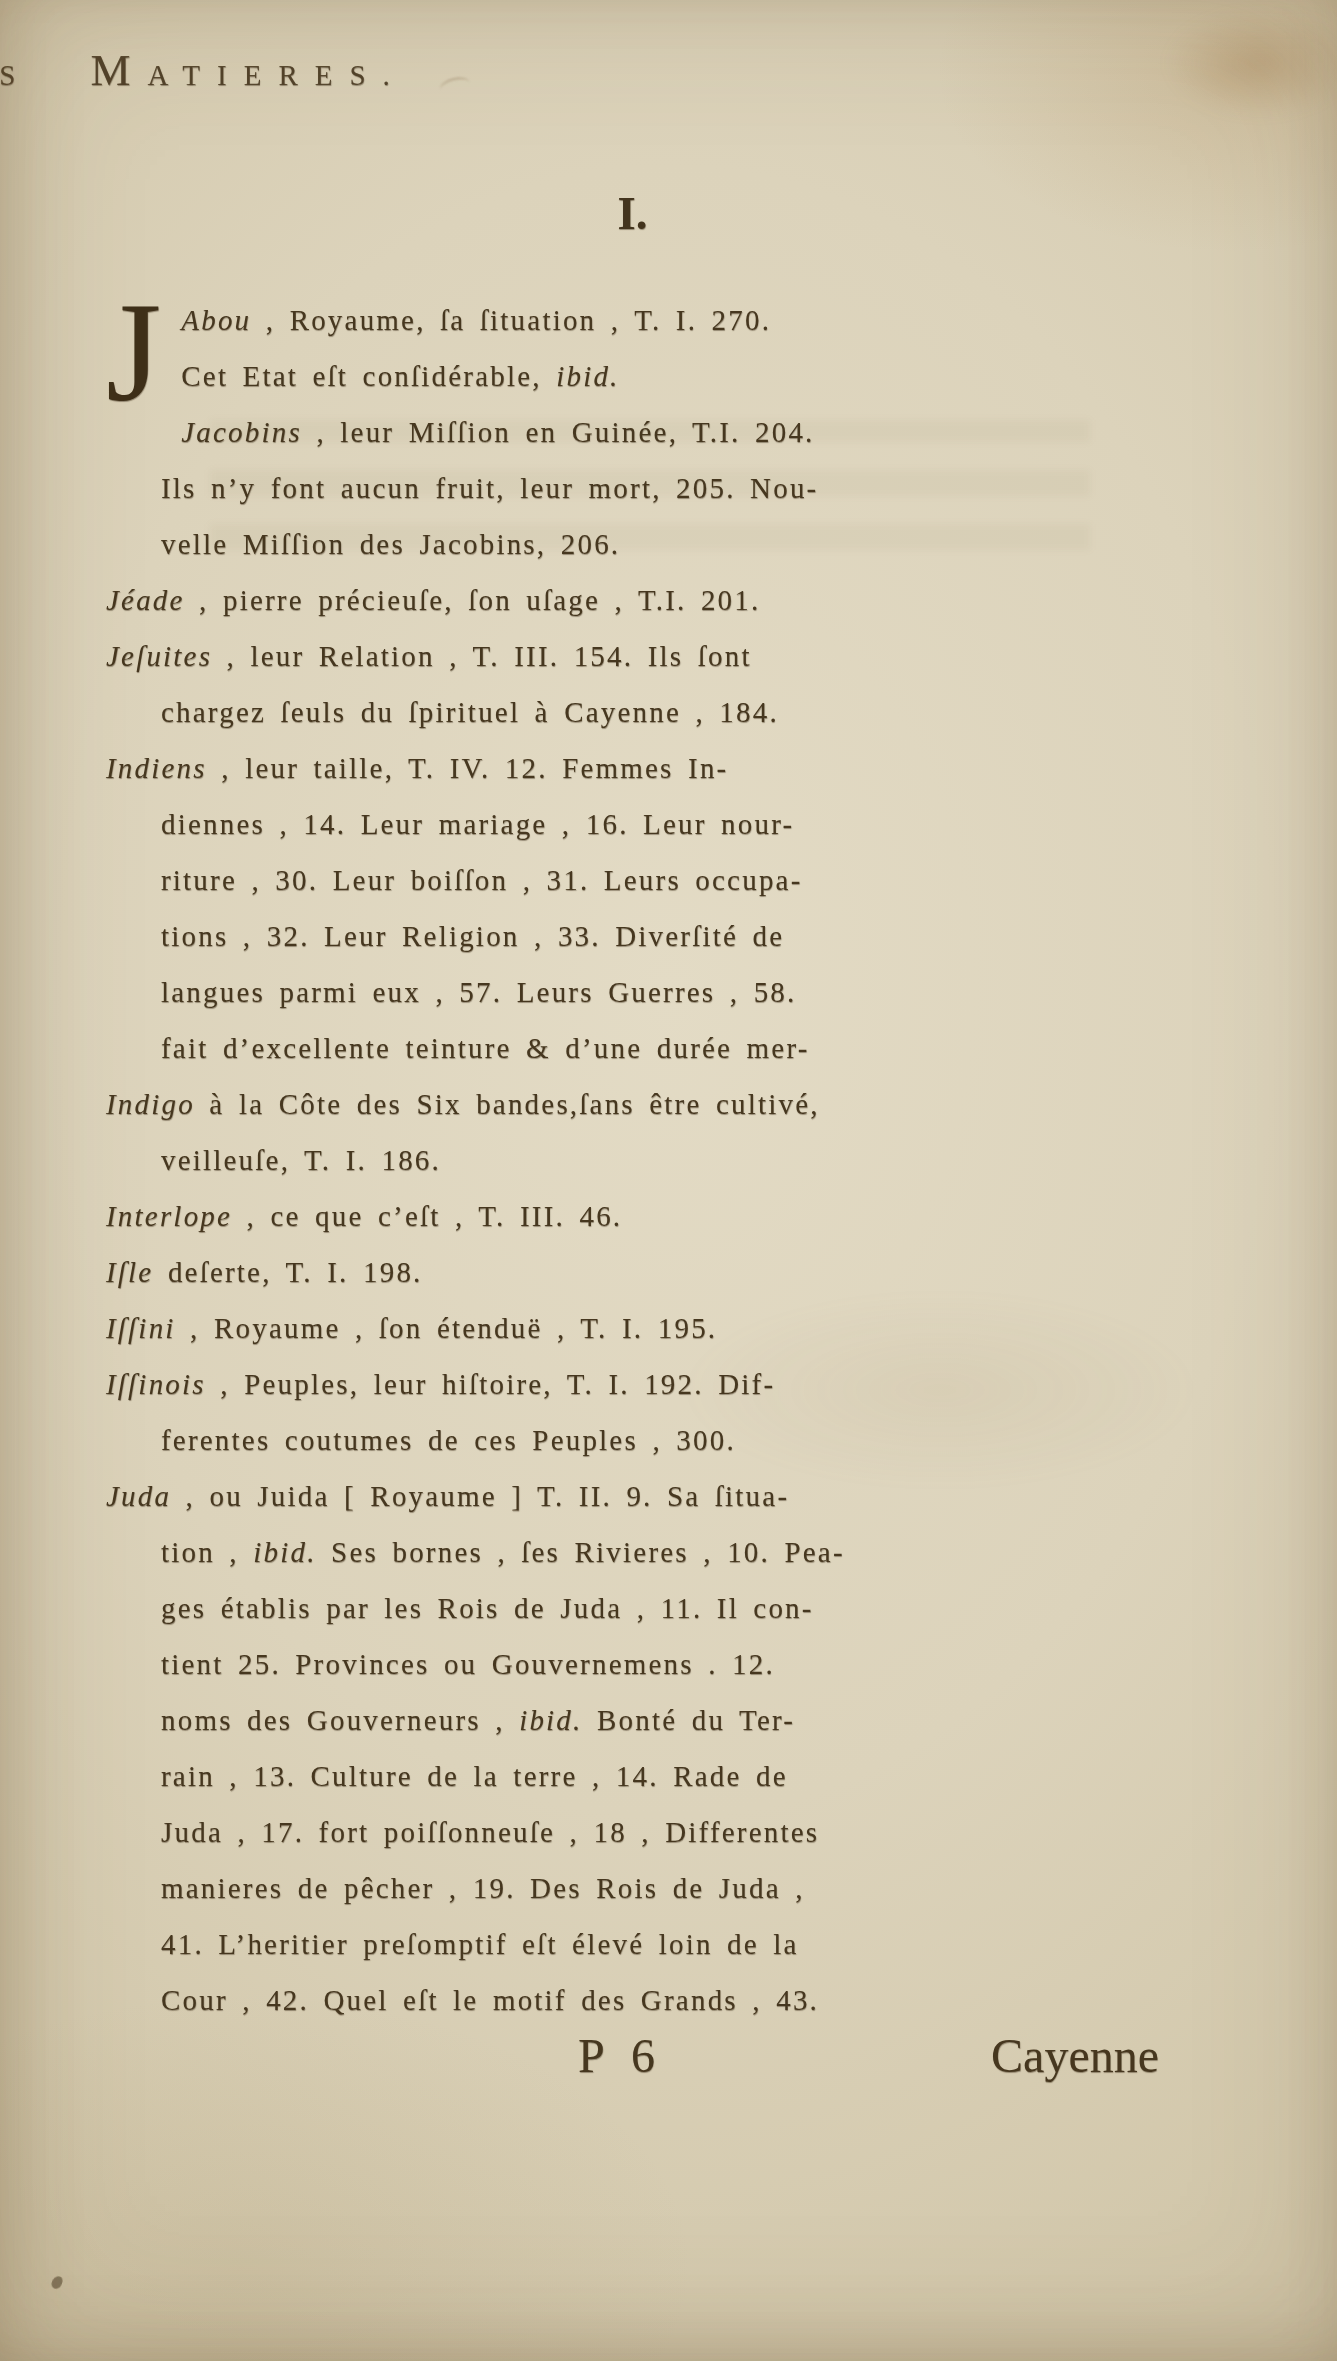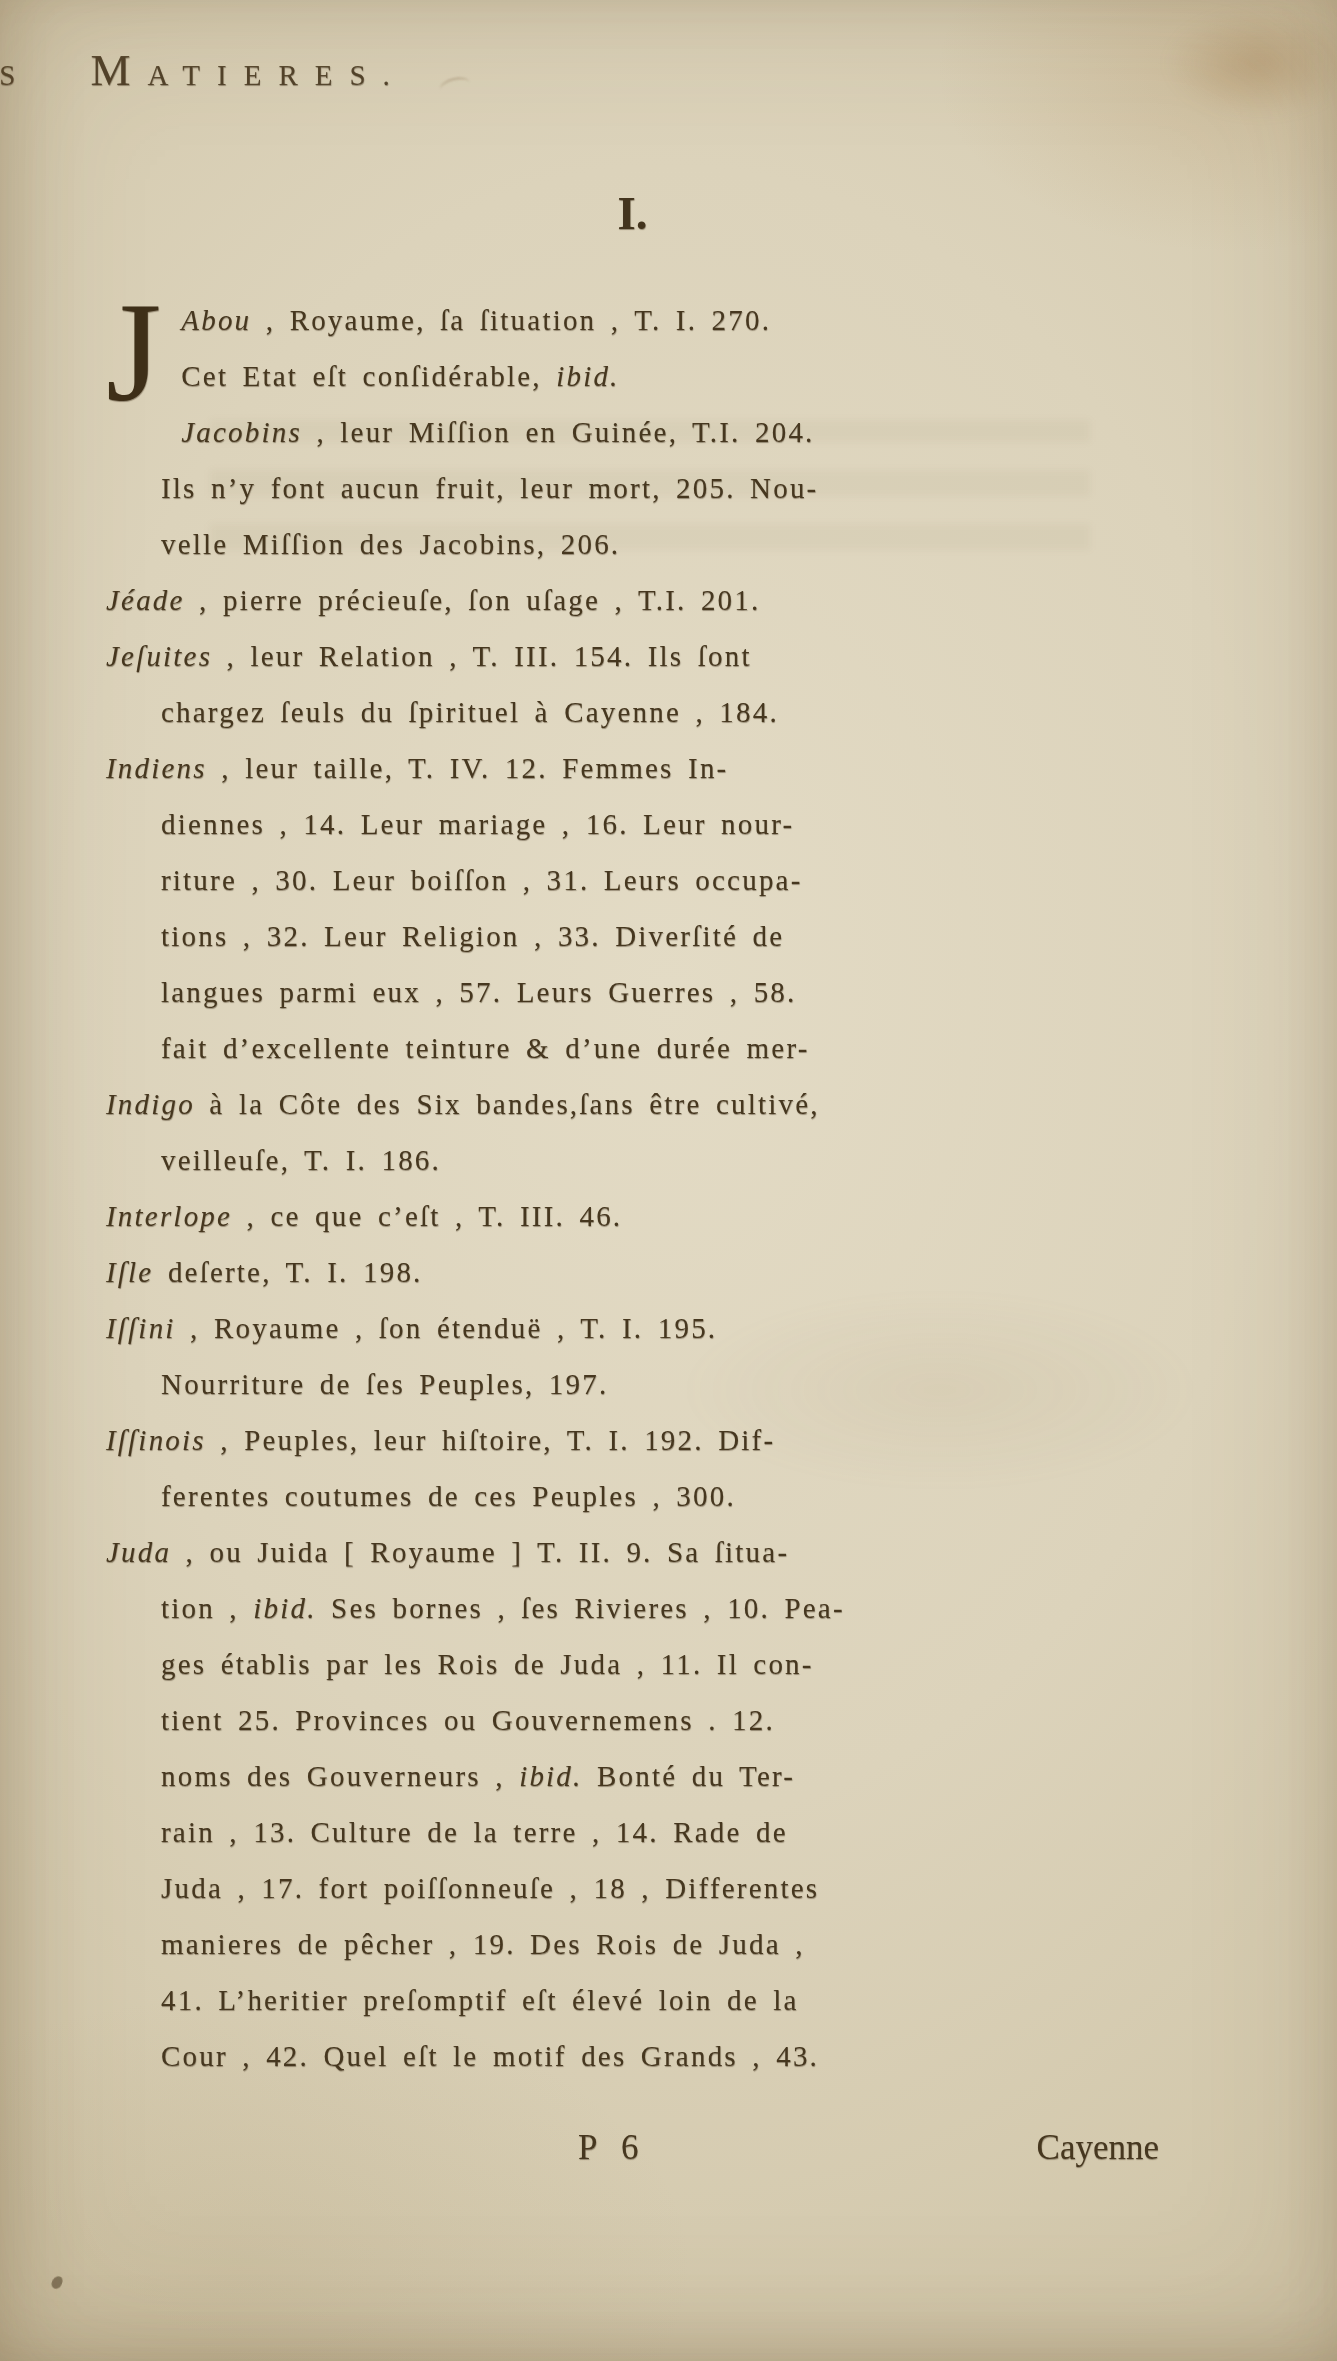--- a/index.html
+++ b/index.html
@@ -46,21 +46,21 @@
     height:56px; line-height:56px; font-size:29px;
     letter-spacing:2.2px; word-spacing:5px; white-space:nowrap;
   }
   .line.cont { padding-left:55px; }
   .it { font-style:italic; }
   .drop-cap {
     float:left; font-size:142px; line-height:0.80; height:112px;
     margin:4px 20px 0 0; color:#3f3019;
   }
   .first-entry { overflow:visible; }
-  .catchword-row { position:relative; height:56px; font-size:35px;margin-top:44px; }
+  .catchword-row { position:relative; height:56px; font-size:48px; }
   .signature { position:absolute; left:472px; letter-spacing:8px; }
   .catchword { position:absolute; right:92px; }
   
   .smudge-tr {
     position:absolute; right:-18px; top:8px; width:190px; height:110px;
     background:radial-gradient(closest-side, rgba(150,108,58,0.28), rgba(0,0,0,0));
     filter:blur(7px);
   }
   .ghost-band {
     position:absolute; left:210px; top:420px; width:880px; height:130px;
@@ -121,21 +121,20 @@
         <div class="line cont"><span class="rm">diennes , 14. Leur mariage , 16. Leur nour-</span></div>
         <div class="line cont"><span class="rm">riture , 30. Leur boiſſon , 31. Leurs occupa-</span></div>
         <div class="line cont"><span class="rm">tions , 32. Leur Religion , 33. Diverſité de</span></div>
         <div class="line cont"><span class="rm">langues parmi eux , 57. Leurs Guerres , 58.</span></div>
         <div class="line cont"><span class="rm">fait d’excellente teinture &amp; d’une durée mer-</span></div>
         <div class="line"><span class="it">Indigo</span><span class="rm"> à la Côte des Six bandes,ſans être cultivé,</span></div>
         <div class="line cont"><span class="rm">veilleuſe, T. I. 186.</span></div>
         <div class="line"><span class="it">Interlope</span><span class="rm"> , ce que c’eſt , T. III. 46.</span></div>
         <div class="line"><span class="it">Iſle</span><span class="rm"> deſerte, T. I. 198.</span></div>
         <div class="line"><span class="it">Iſſini</span><span class="rm"> , Royaume , ſon étenduë , T. I. 195.</span></div>
-        <div class="line cont"><span class="rm">Nourriture de ſes Peuples, 197.</span></div>
         <div class="line"><span class="it">Iſſinois</span><span class="rm"> , Peuples, leur hiſtoire, T. I. 192. Dif-</span></div>
         <div class="line cont"><span class="rm">ferentes coutumes de ces Peuples , 300.</span></div>
         <div class="line"><span class="it">Juda</span><span class="rm"> , ou Juida [ Royaume ] T. II. 9. Sa ſitua-</span></div>
         <div class="line cont"><span class="rm">tion , </span><span class="it">ibid.</span><span class="rm"> Ses bornes , ſes Rivieres , 10. Pea-</span></div>
         <div class="line cont"><span class="rm">ges établis par les Rois de Juda , 11. Il con-</span></div>
         <div class="line cont"><span class="rm">tient 25. Provinces ou Gouvernemens . 12.</span></div>
         <div class="line cont"><span class="rm">noms des Gouverneurs , </span><span class="it">ibid.</span><span class="rm"> Bonté du Ter-</span></div>
         <div class="line cont"><span class="rm">rain , 13. Culture de la terre , 14. Rade de</span></div>
         <div class="line cont"><span class="rm">Juda , 17. fort poiſſonneuſe , 18 , Differentes</span></div>
         <div class="line cont"><span class="rm">manieres de pêcher , 19. Des Rois de Juda ,</span></div>

